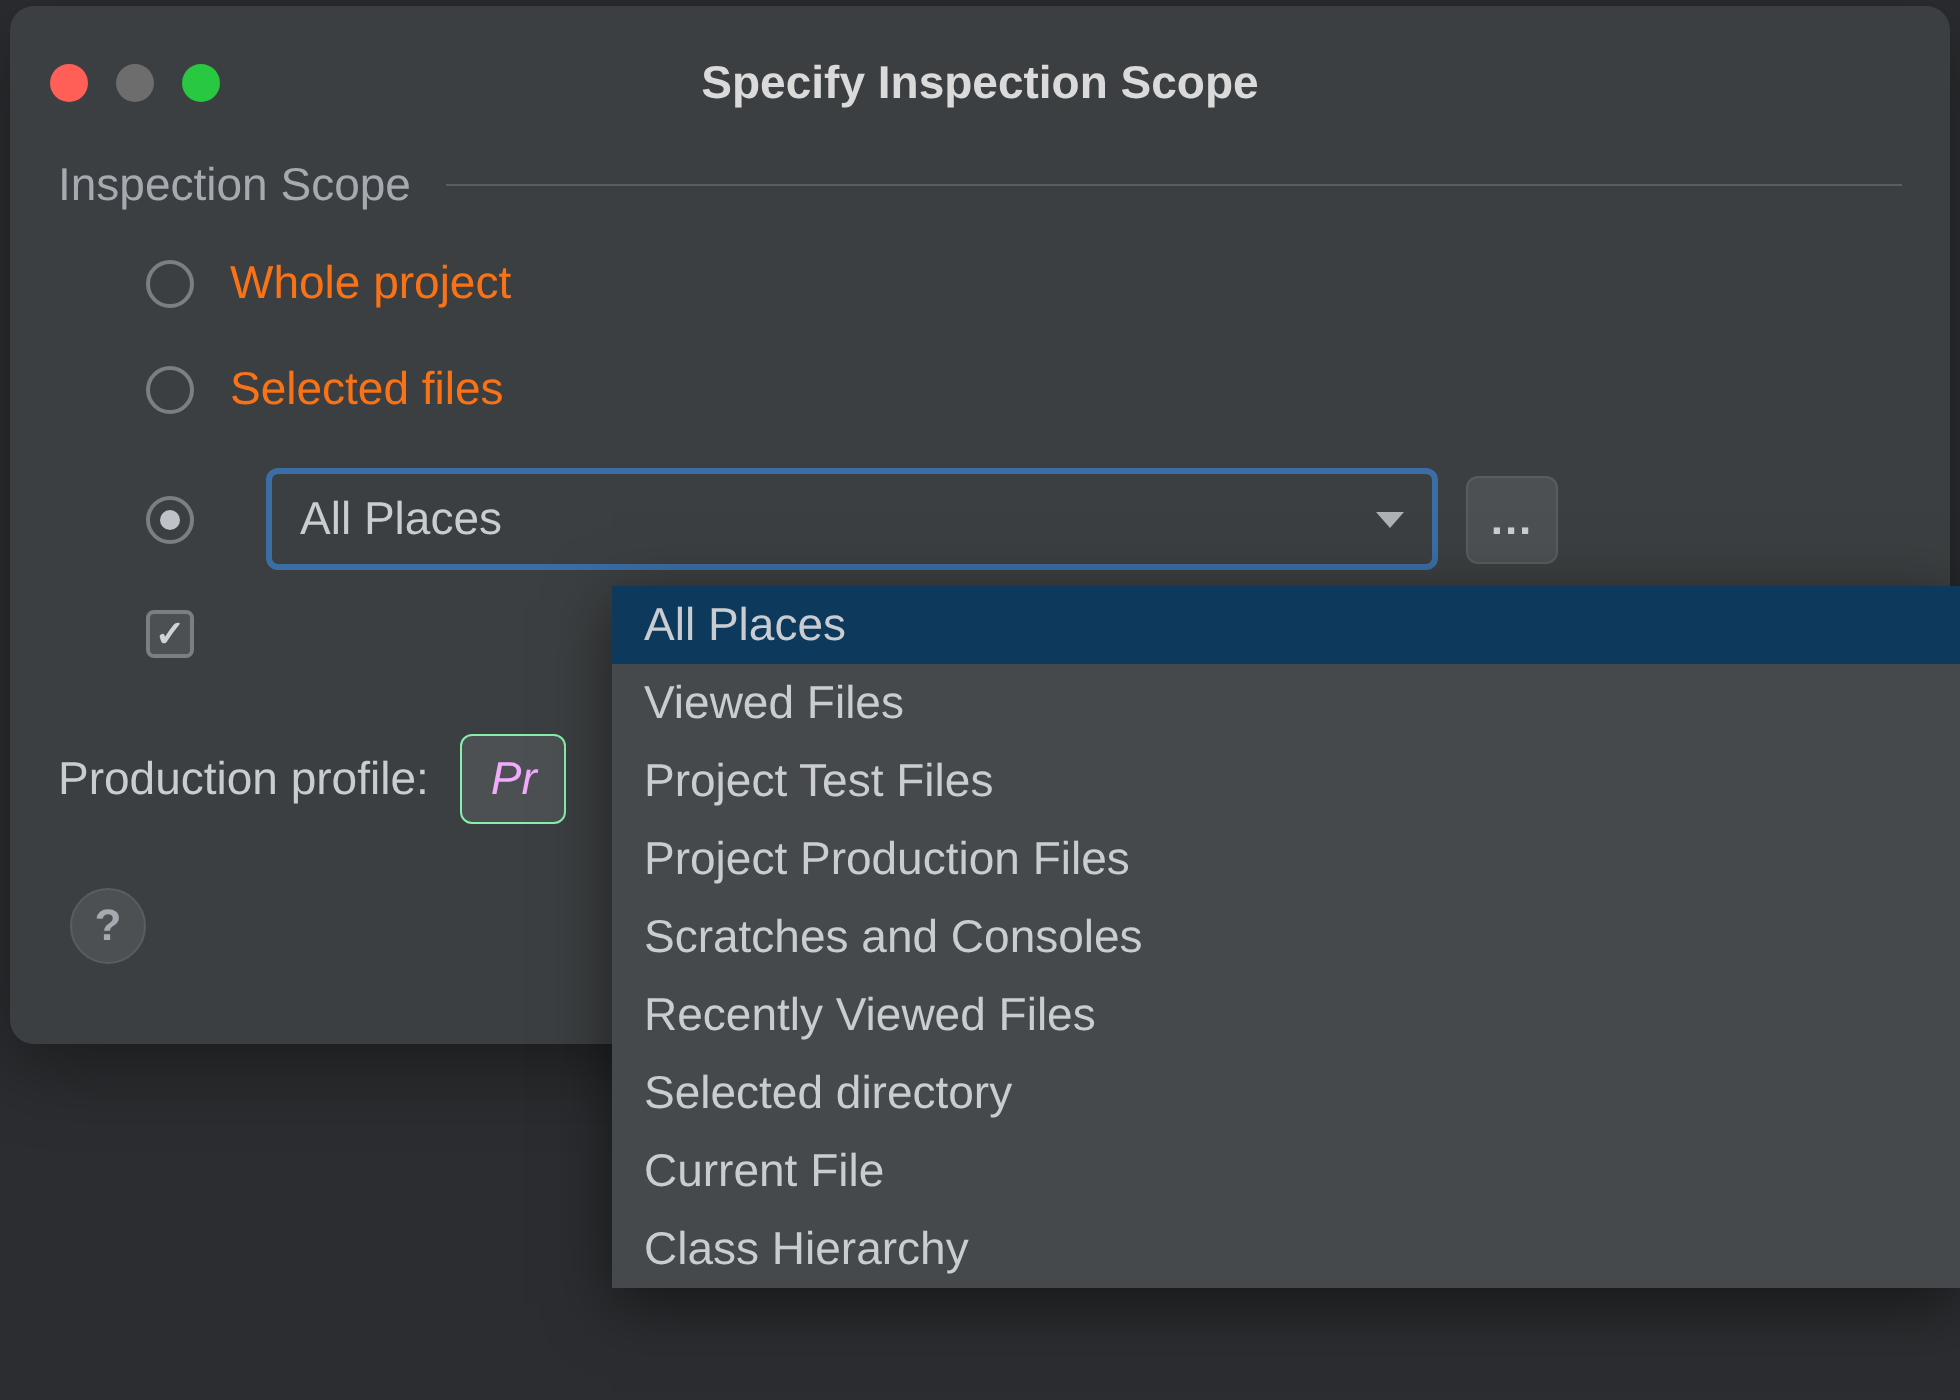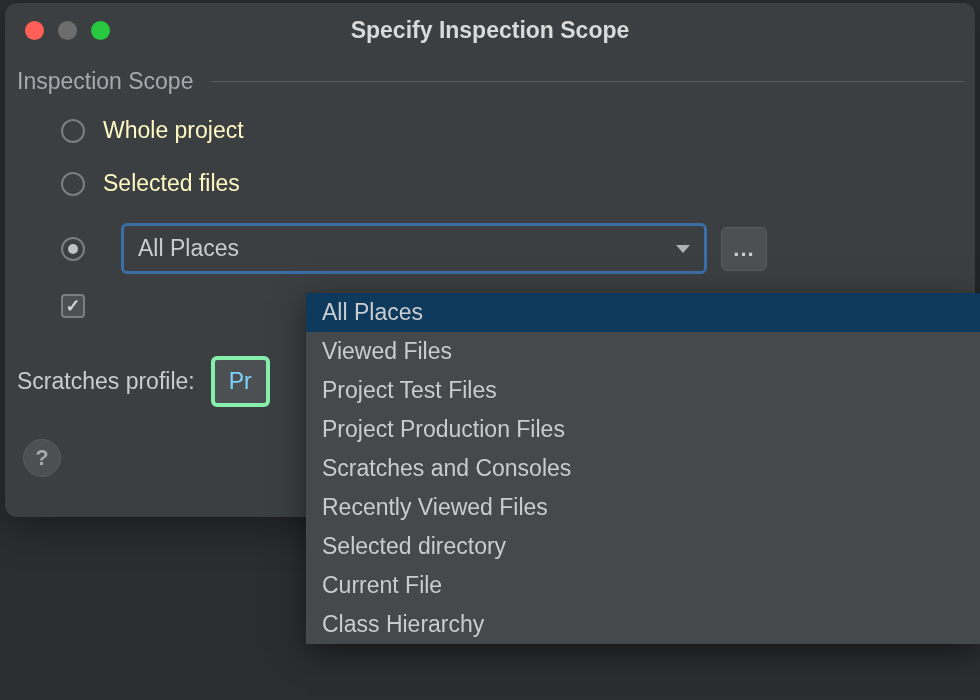--- a/index.html
+++ b/index.html
@@ -20,21 +20,21 @@
       border-radius: 12px;
       width: 970px;
       margin: 3px auto 0;
       padding-bottom: 30px;
       box-shadow: 0 10px 40px rgba(0,0,0,0.4);
       position: relative;
     }
     .titlebar {
       display: flex;
       align-items: center;
-      padding: 14px 18px 10px;
+      padding: 25px 18px 10px;
       position: relative;
     }
     .traffic-lights {
       display: flex;
       gap: 14px;
       position: absolute;
       left: 20px;
     }
     .traffic-light {
       width: 19px;
@@ -45,41 +45,41 @@
     .tl-minimize { background: #6d6d6d; }
     .tl-zoom { background: #28c840; }
     .title {
       flex: 1;
       text-align: center;
       color: #dadada;
       font-size: 23px;
       font-weight: 700;
     }
     .content {
-      padding: 14px 12px 10px;
+      padding: 14px 24px 10px;
     }
     .section-header {
       display: flex;
       align-items: center;
       color: #a5aab0;
       font-size: 23px;
       margin-bottom: 22px;
     }
     .section-header .line {
       flex: 1;
       height: 1px;
       background: #5a5d5f;
       margin-left: 18px;
     }
     .radio-row {
       display: flex;
       align-items: center;
       margin-left: 44px;
       margin-bottom: 26px;
-      color: #fef9c3;
+      color: #f97316;
       font-size: 23px;
     }
     .radio {
       width: 24px;
       height: 24px;
       border-radius: 50%;
       border: 2px solid #7b7e82;
       margin-right: 18px;
       display: flex;
       align-items: center;
@@ -176,26 +176,27 @@
     .profile-row {
       display: flex;
       align-items: center;
       margin-left: 0;
       color: #c9ccd0;
       font-size: 23px;
       gap: 16px;
     }
     .profile-select {
       background: #4c5052;
-      border: 4px solid #86efac;
+      border: 1px solid #86efac;
       border-radius: 6px;
       padding: 8px 14px;
-      color: #7dd3fc;
+      color: #f0abfc;
       font-size: 23px;
       min-width: 44px;
+      font-style: italic;
     }
     .help-btn {
       width: 38px;
       height: 38px;
       border-radius: 50%;
       background: #4c5052;
       border: 1px solid #5a5d5f;
       display: flex;
       align-items: center;
       justify-content: center;
@@ -266,21 +267,21 @@
           <span>...</span>
         </div>
       </div>
     </div>
 
     <div class="checkbox-row">
       <div class="checkbox checked"></div>
     </div>
 
     <div class="profile-row">
-      <span>Scratches profile:</span>
+      <span>Production profile:</span>
       <div class="profile-select">
         <span>Pr</span>
       </div>
     </div>
 
     <div class="help-btn">
       <span>?</span>
     </div>
   </div>
 </div>

